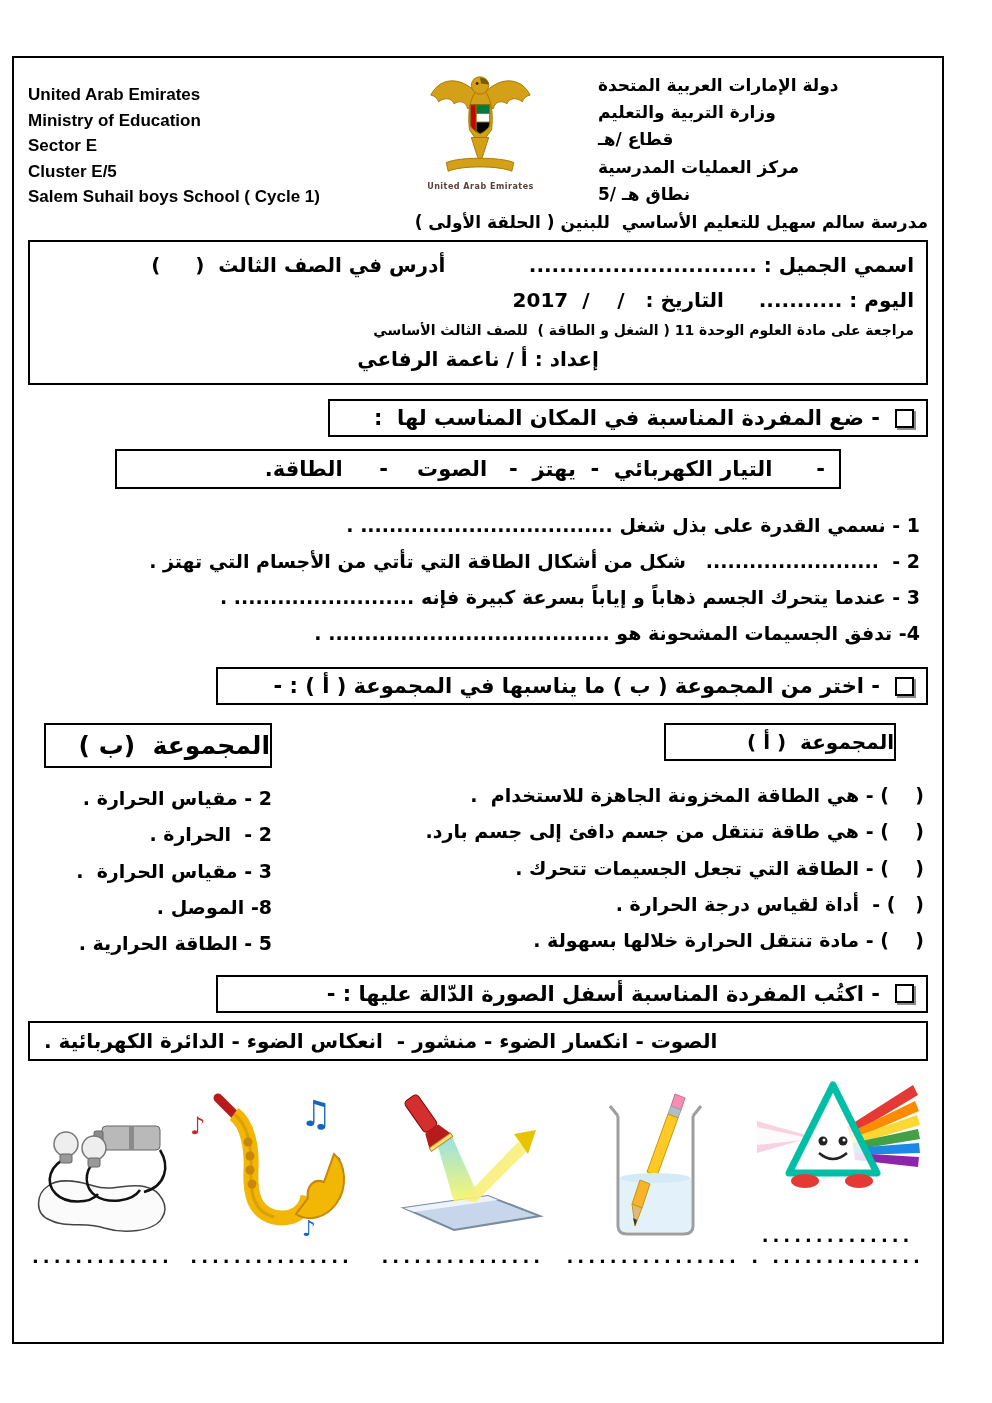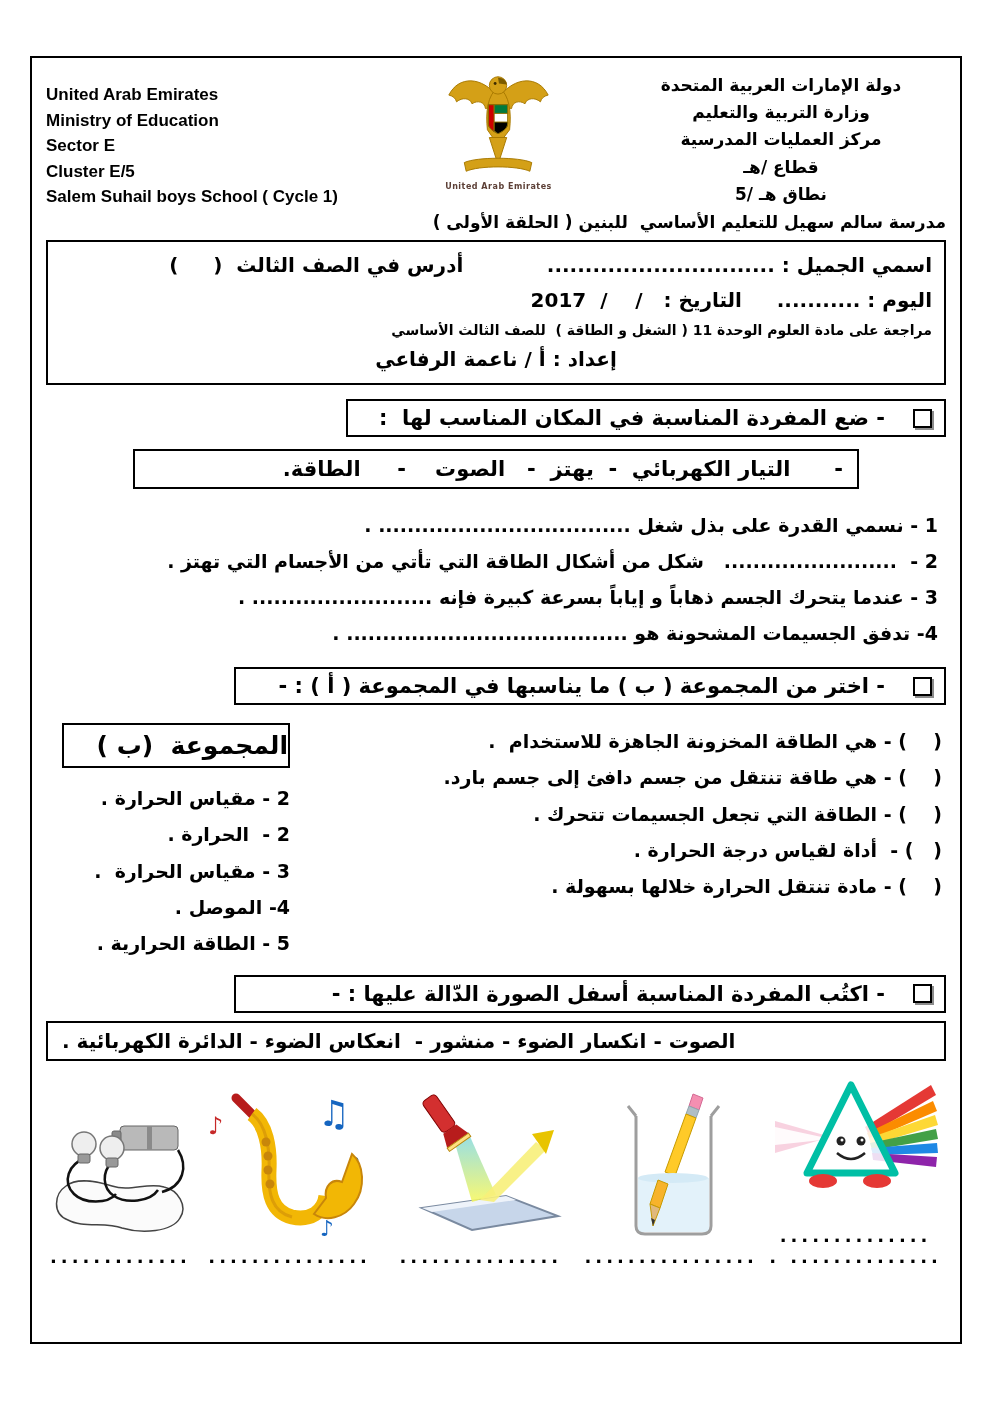--- a/index.html
+++ b/index.html
@@ -1,39 +1,39 @@
 <!DOCTYPE html>
 <html lang="ar"><head>
 <meta charset="utf-8">
 <style>
   html,body{margin:0;padding:0}
   body{
     width:992px;height:1403px;background:#ffffff;position:relative;
     font-family:"DejaVu Sans",sans-serif;color:#000;
   }
   .page{
-    position:absolute;left:30px;top:56px;width:932px;height:1288px;
+    position:absolute;left:12px;top:56px;width:932px;height:1288px;
     border:2px solid #000;padding:10px 14px 8px;box-sizing:border-box;
     display:flex;flex-direction:column;overflow:hidden;
   }
   
   .hdr{display:flex;justify-content:space-between;align-items:flex-start}
   .hdr-en{font-family:"Liberation Sans",sans-serif;font-weight:bold;font-size:17px;line-height:1.5;width:335px;padding-top:14px}
   .hdr-logo{width:150px;text-align:center;padding-top:2px}
   .logo-cap{font-size:8px;font-weight:bold;color:#5d4037;letter-spacing:.5px}
-  .hdr-ar{direction:rtl;text-align:center;font-weight:bold;font-size:17px;line-height:1.6;width:330px;padding-top:4px}
+  .hdr-ar{direction:rtl;text-align:left;font-weight:bold;font-size:17px;line-height:1.6;width:330px;padding-top:4px}
   .school-line{direction:rtl;text-align:right;font-weight:bold;font-size:17px;margin-top:2px;white-space:pre-wrap}
   
   .info-box{border:2px solid #000;margin-top:8px;padding:6px 12px;direction:rtl;text-align:right;font-weight:bold}
   .info-line{font-size:20px;line-height:1.75;white-space:pre-wrap}
   .info-line.title{font-size:14px}
   .info-line.prep{text-align:center;font-size:20px}
   
   .q-title-box{
-    border:2px solid #000;direction:rtl;display:flex;align-items:center;gap:28px;
+    border:2px solid #000;direction:rtl;display:flex;align-items:center;gap:15px;
     padding:5px 12px;font-weight:bold;font-size:21px;box-sizing:border-box;white-space:pre-wrap;
   }
   .qt1{width:600px;margin:14px 0 0 auto}
   .qt2{width:712px;margin:16px 0 0 auto}
   .qt3{width:712px;margin:14px 0 0 auto}
   .sq{width:15px;height:15px;border:2px solid #000;box-shadow:2px 2px 0 rgba(0,0,0,.45);flex:0 0 auto;background:#fff}
   
   .word-bank{border:2px solid #000;direction:rtl;font-weight:bold;padding:6px 14px;white-space:pre-wrap;box-sizing:border-box}
   .wb1{width:726px;margin:12px auto 0;font-size:21px;text-align:right}
   .wb2{width:100%;margin-top:8px;font-size:20px;text-align:left}
@@ -87,22 +87,22 @@
           <path d="M53 54 L67 54 L67 56 C67 62 57 66 57 66 C57 66 54 64.5 53 63 Z" fill="#000000"></path>
         </g>
         <path d="M22 96 C35 90 79 90 92 96 L90 105 C77 99 37 99 24 105 Z" fill="#d4a017" stroke="#a87900"></path>
       </svg>
       <div class="logo-cap">United Arab Emirates</div>
     </div>
 
     <div class="hdr-ar" dir="rtl">
       <div>دولة الإمارات العربية المتحدة</div>
       <div>وزارة التربية والتعليم</div>
+      <div>قطاع /هـ</div>
       <div>مركز العمليات المدرسية</div>
-      <div>قطاع /هـ</div>
       <div>نطاق هـ /5</div>
     </div>
   </header>
   <div class="school-line" dir="rtl">مدرسة سالم سهيل للتعليم الأساسي  للبنين ( الحلقة الأولى )</div>
 
   <section class="info-box">
     <div class="info-line">اسمي الجميل : ..............................            أدرس في الصف الثالث  (     )</div>
     <div class="info-line">اليوم : ...........     التاريخ :   /    /  2017</div>
     <div class="info-line title">مراجعة على مادة العلوم الوحدة 11 ( الشغل و الطاقة )  للصف الثالث الأساسي</div>
     <div class="info-line prep">إعداد : أ / ناعمة الرفاعي</div>
@@ -122,32 +122,33 @@
     <div class="q-item">4- تدفق الجسيمات المشحونة هو ....................................... .</div>
   </div>
 
   <div class="q-title-box qt2">
     <span class="sq"></span>
     <span>- اختر من المجموعة ( ب ) ما يناسبها في المجموعة ( أ ) : -</span>
   </div>
 
   <div class="groups">
     <div class="group-a">
+      <div class="group-head a-head">المجموعة  ( أ )</div>
       <div class="g-item">(    ) - هي الطاقة المخزونة الجاهزة للاستخدام  .</div>
       <div class="g-item">(    ) - هي طاقة تنتقل من جسم دافئ إلى جسم بارد.</div>
       <div class="g-item">(    ) - الطاقة التي تجعل الجسيمات تتحرك .</div>
       <div class="g-item">(   ) -  أداة لقياس درجة الحرارة .</div>
       <div class="g-item">(    ) - مادة تنتقل الحرارة خلالها بسهولة .</div>
     </div>
     <div class="group-b">
       <div class="group-head b-head">المجموعة  (ب )</div>
       <div class="g-item">2 - مقياس الحرارة .</div>
       <div class="g-item">2 -  الحرارة .</div>
       <div class="g-item">3 - مقياس الحرارة  .</div>
-      <div class="g-item">4- الموصل .</div>
+      <div class="g-item">8- الموصل .</div>
       <div class="g-item">5 - الطاقة الحرارية .</div>
     </div>
   </div>
 
   <div class="q-title-box qt3">
     <span class="sq"></span>
     <span>- اكتُب المفردة المناسبة أسفل الصورة الدّالة عليها : -</span>
   </div>
 
   <div class="word-bank wb2">الصوت - انكسار الضوء - منشور -  انعكاس الضوء - الدائرة الكهربائية .</div>

